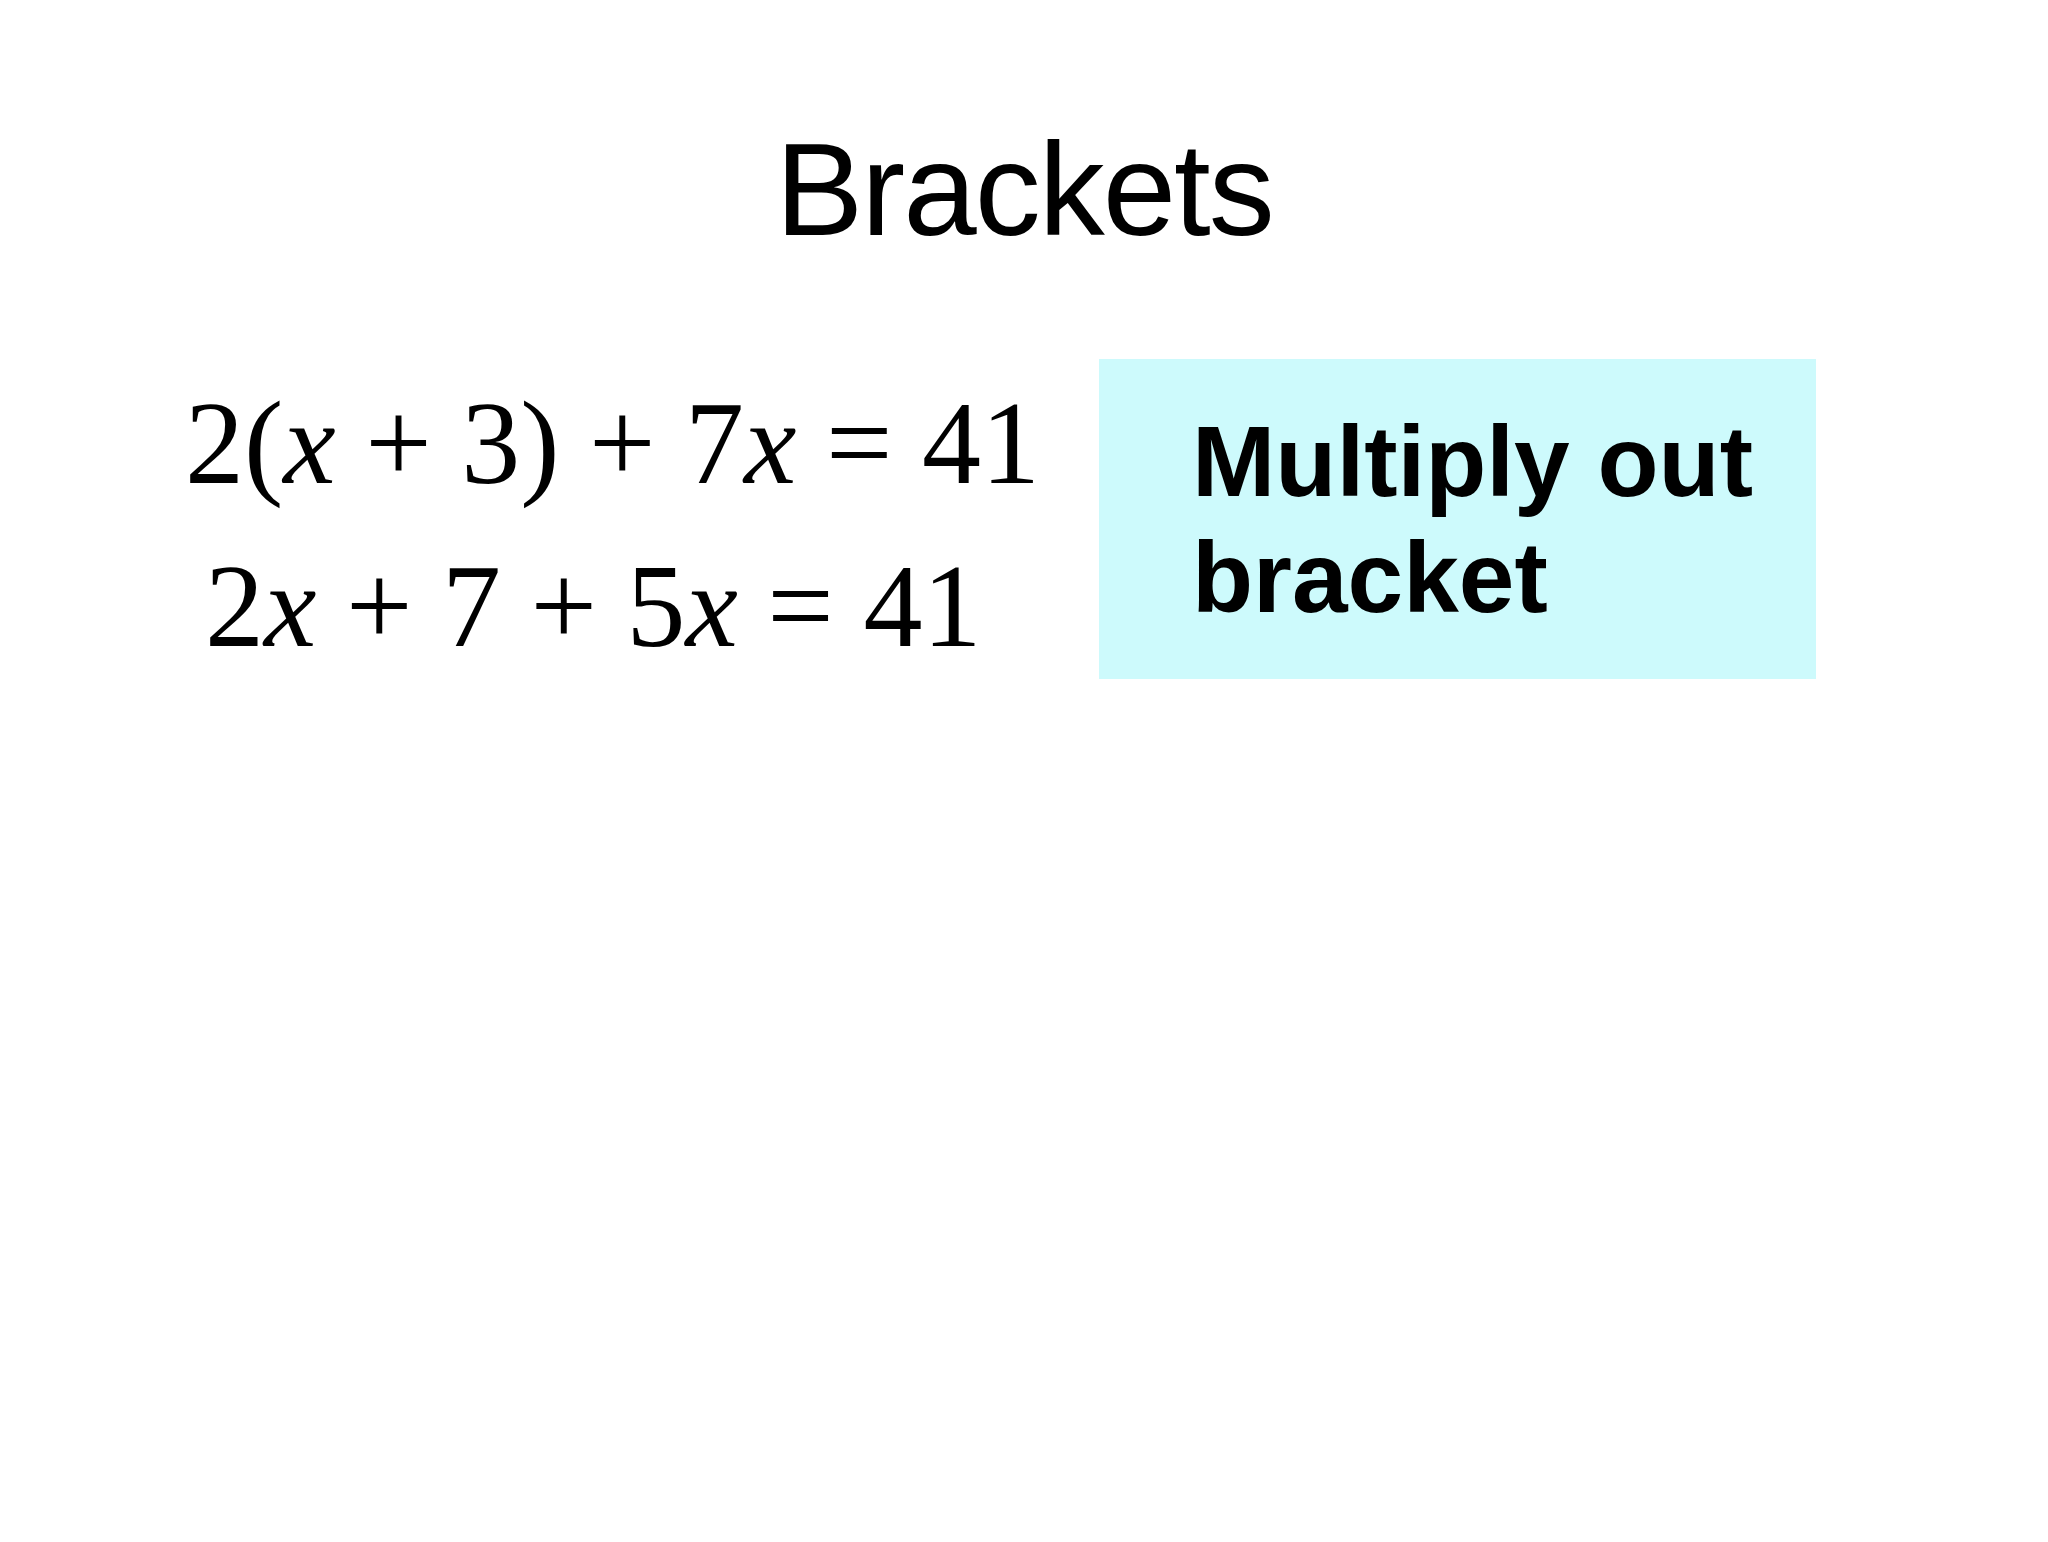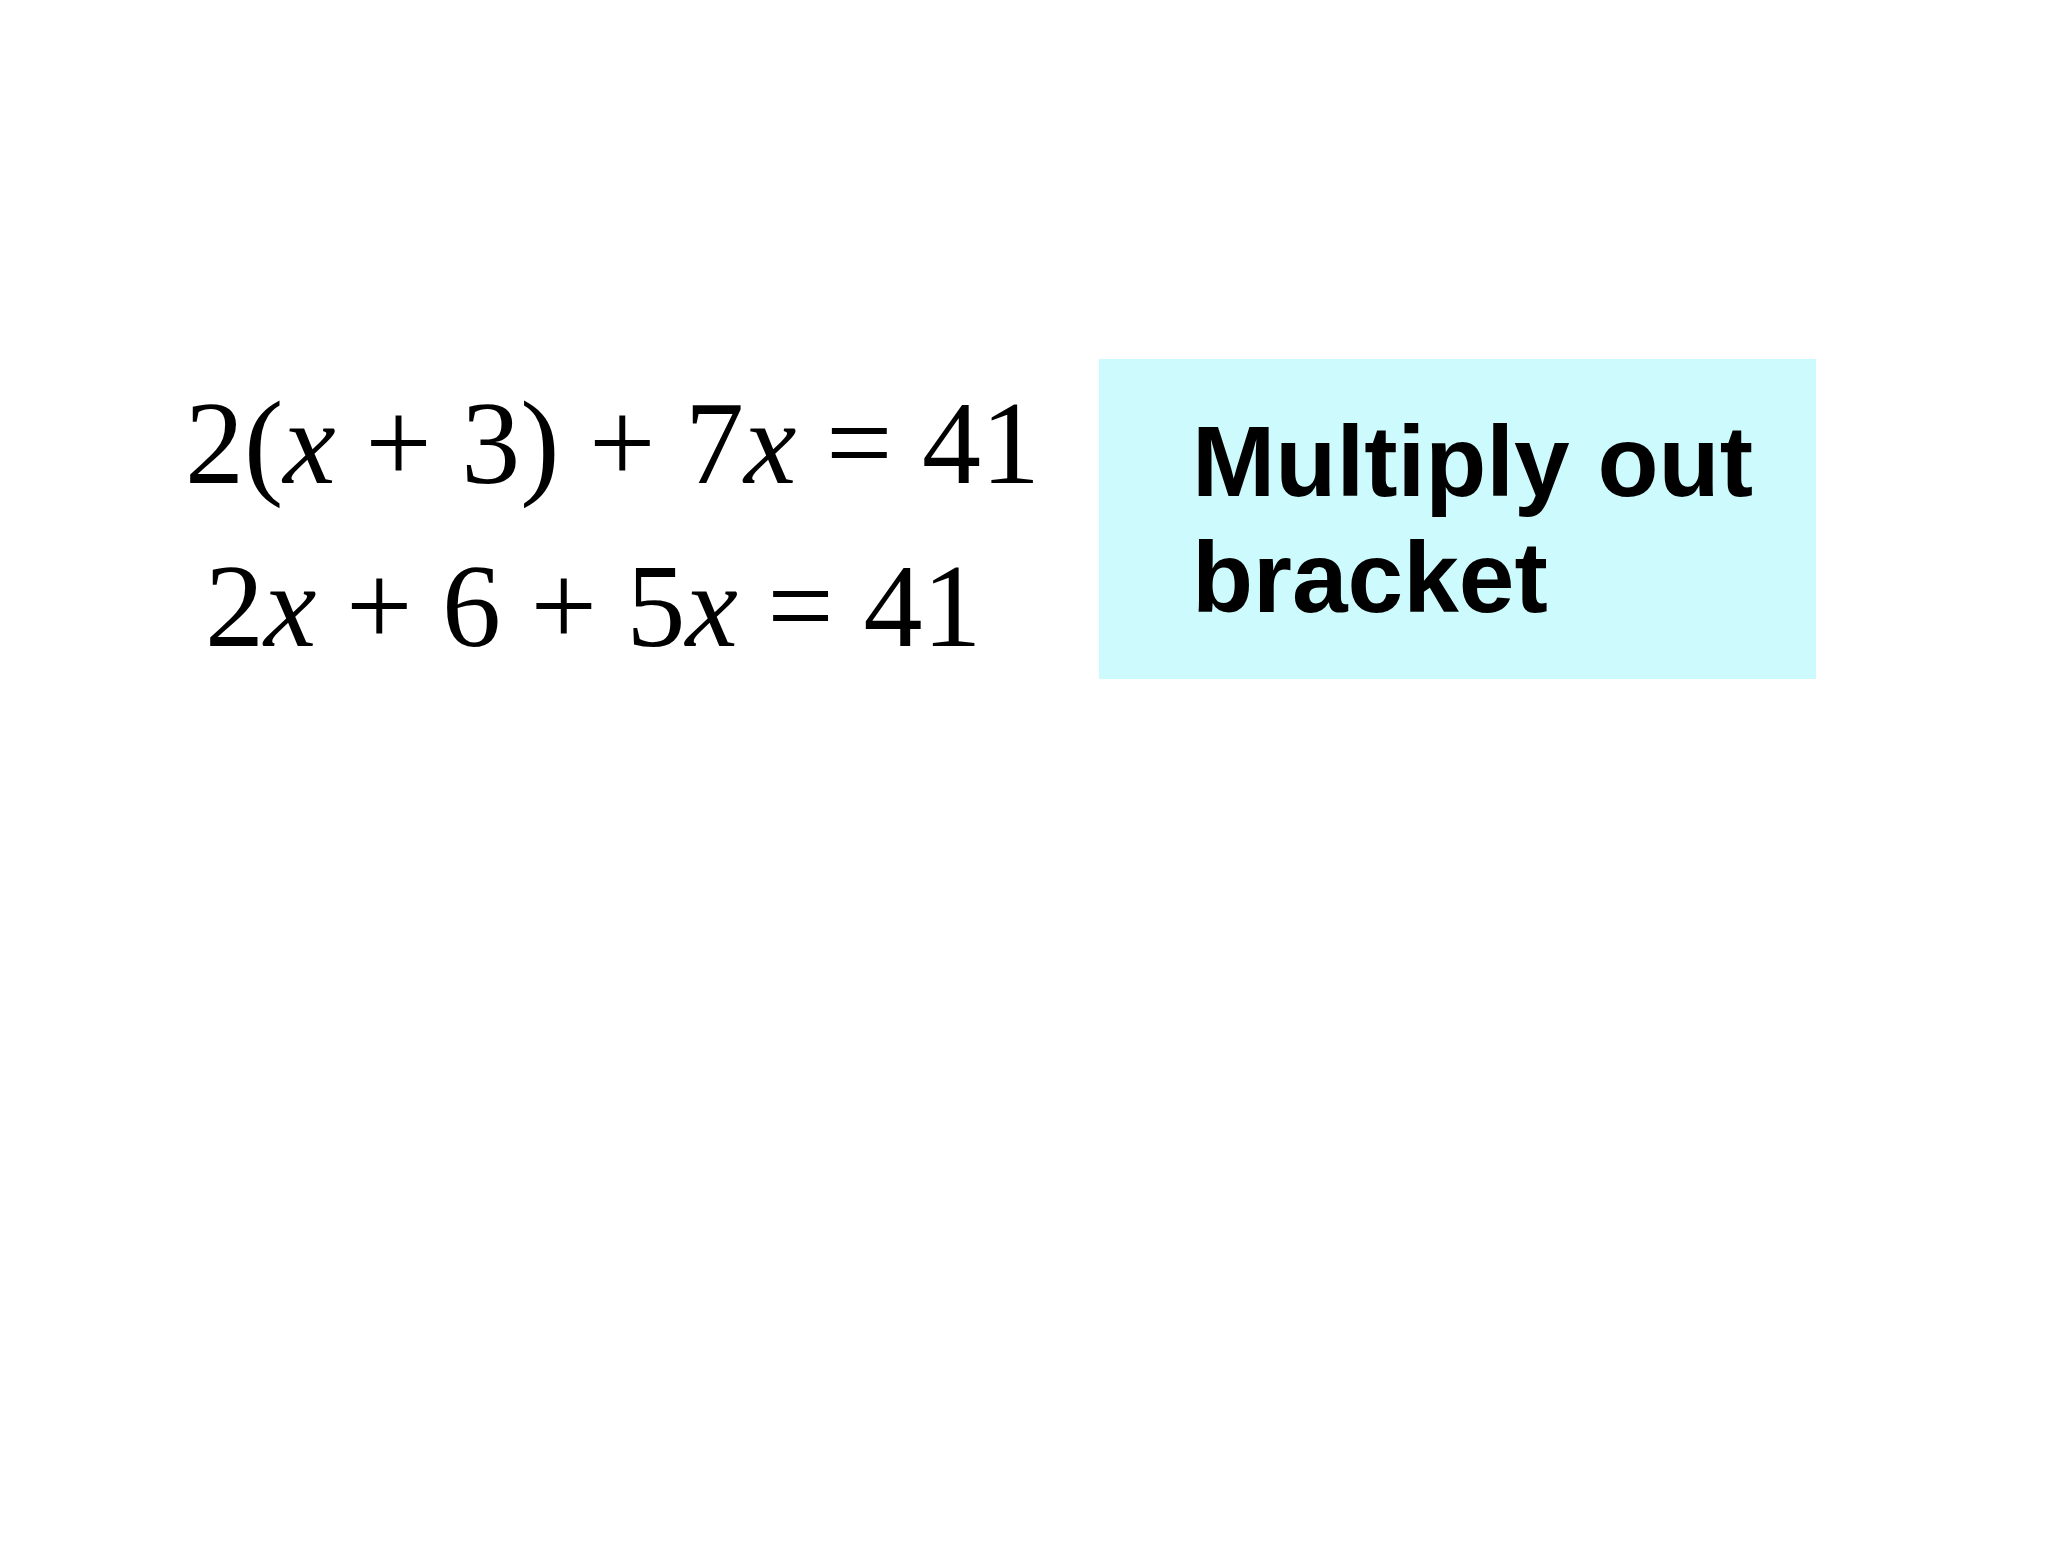--- a/index.html
+++ b/index.html
@@ -72,22 +72,23 @@
     line-height: 116px;
     color: #000000;
     width: 624px;
   }
 </style>
 </head>
 <body>
 
 <div class="slide">
 
+  <div class="title">Brackets</div>
 
   <div class="equation eq-original"><span>2(</span><span class="var">x</span><span> + 3) + 7</span><span class="var">x</span><span> = 41</span></div>
 
-  <div class="equation eq-expanded"><span>2</span><span class="var">x</span><span> + 6 + 5</span><span class="var">x</span><span> = 41</span></div>
+  <div class="equation eq-expanded"><span>2</span><span class="var">x</span><span> + 7 + 5</span><span class="var">x</span><span> = 41</span></div>
 
   <div class="callout">
     <div class="callout-label">Multiply out bracket</div>
   </div>
 
 </div>
 
 </body></html>

